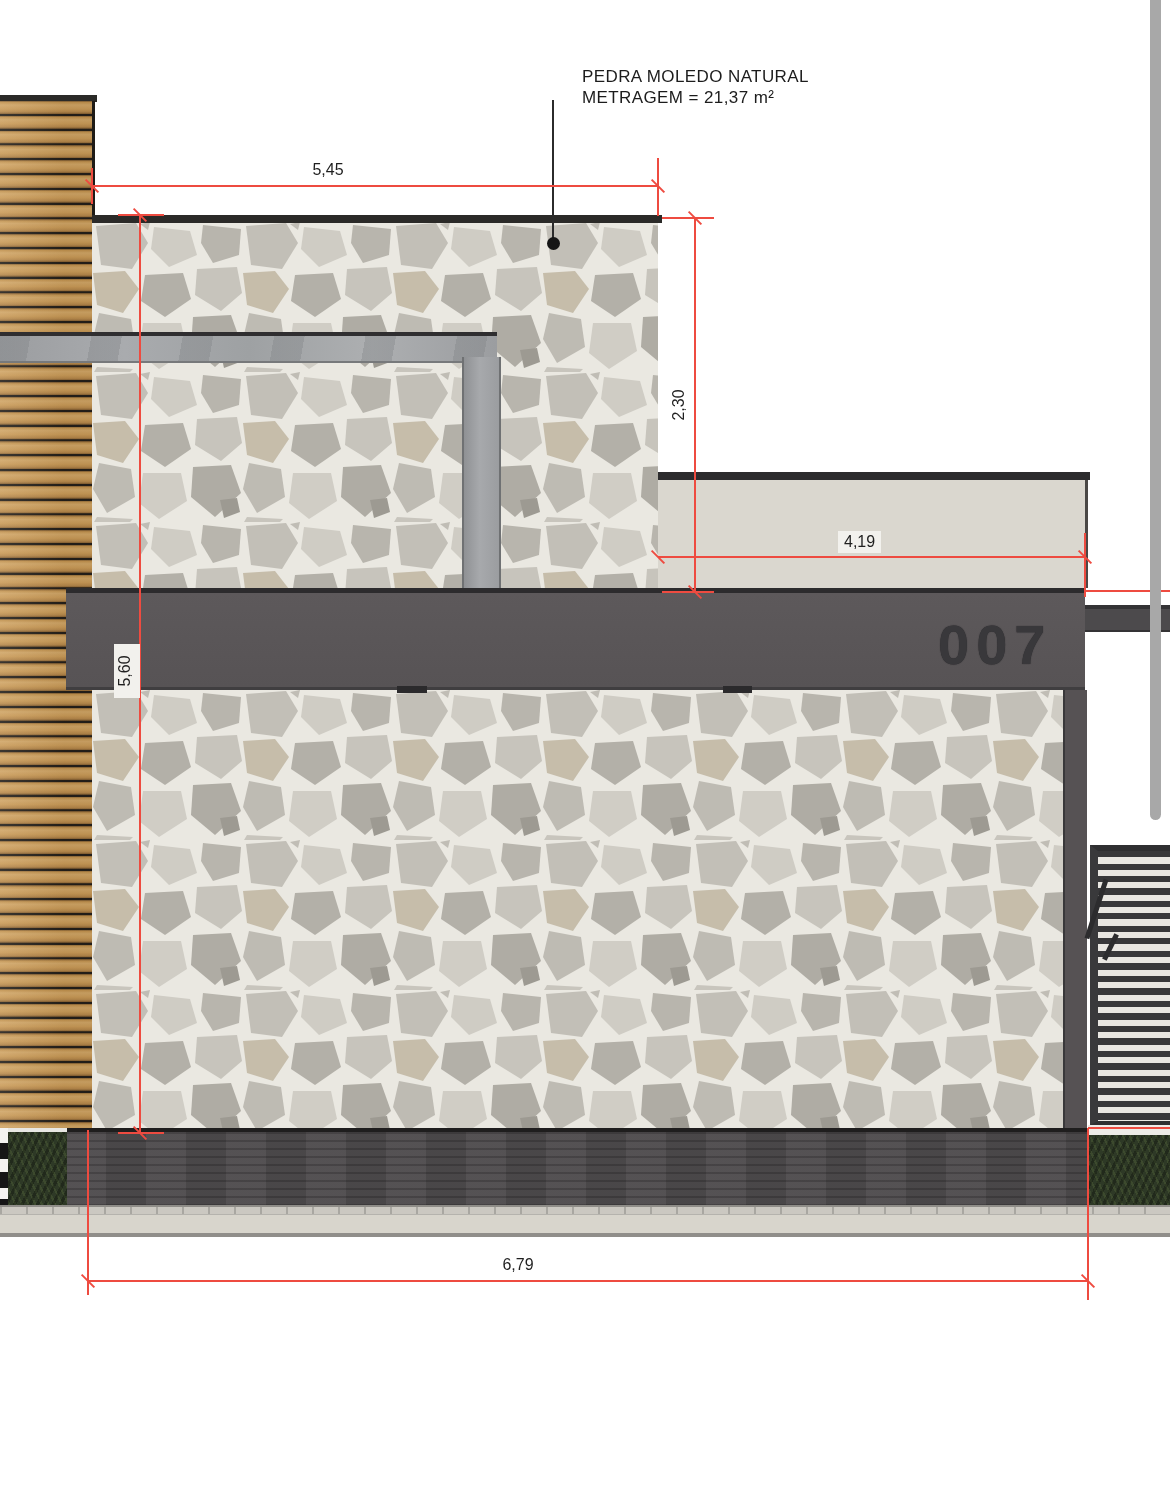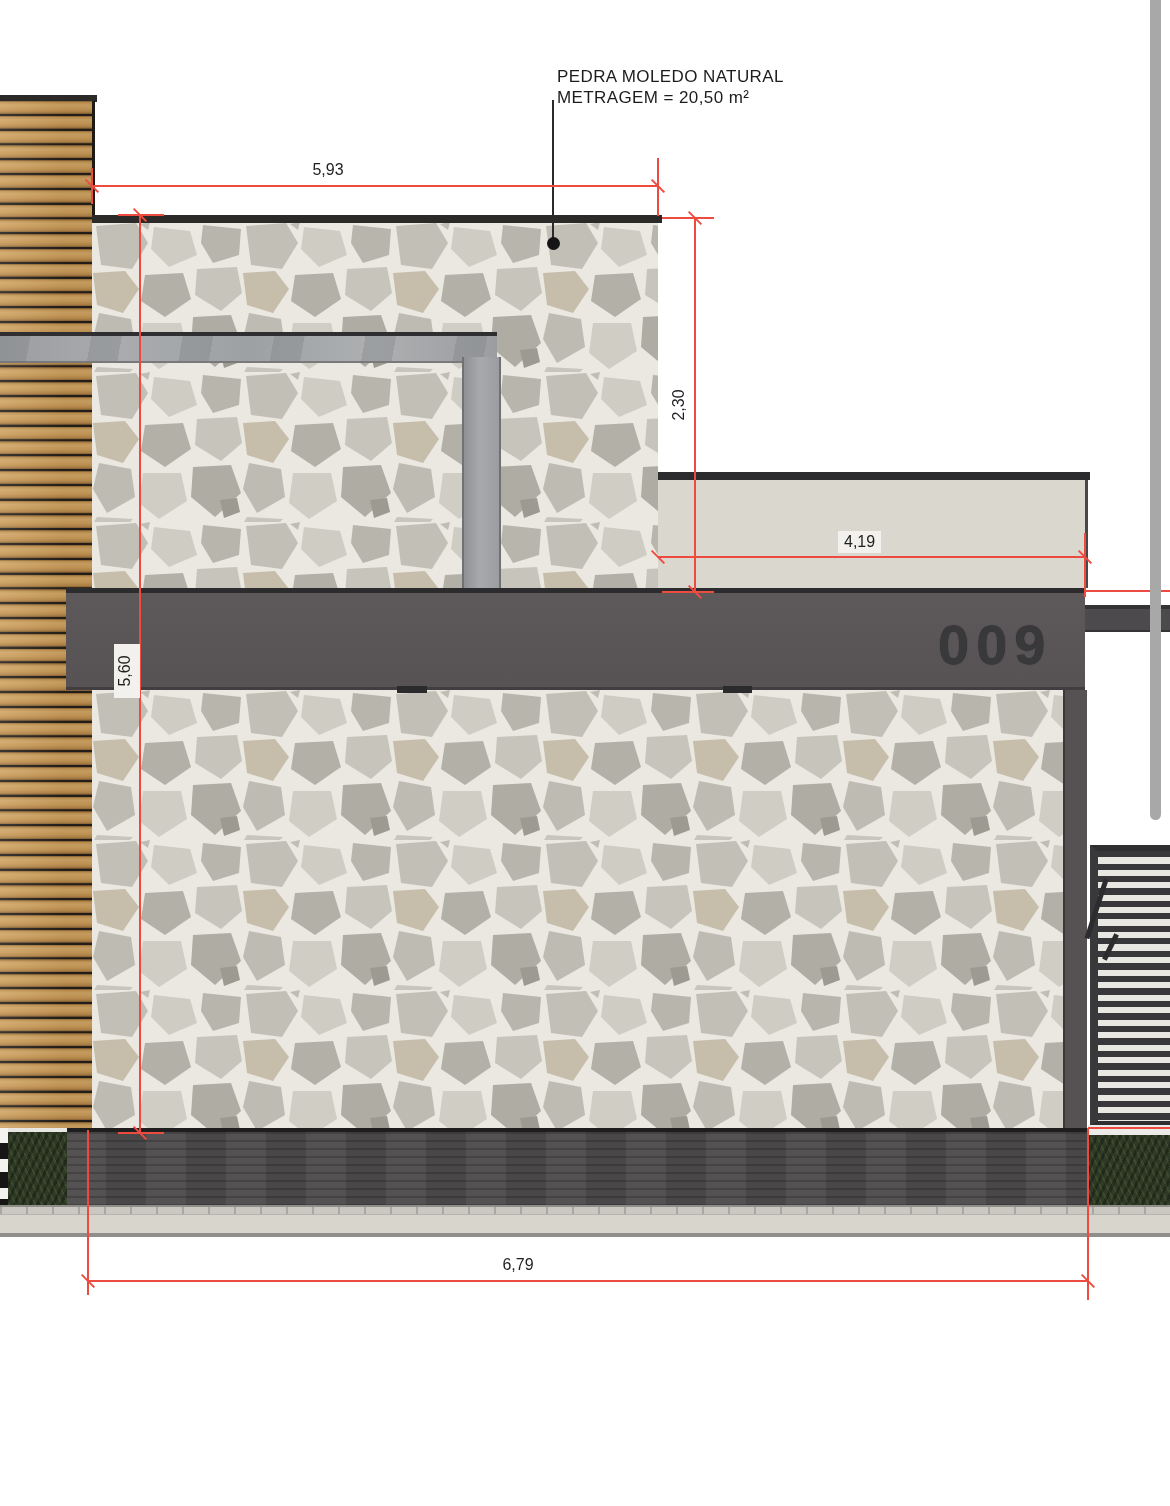--- a/index.html
+++ b/index.html
@@ -99,21 +99,21 @@
       </svg>
   </div>
 
   <div class="abs beam" style="left:0;top:332px;width:497px;height:25px;"></div>
   <div class="abs column" style="left:462px;top:357px;width:35px;height:231px;"></div>
 
   <div class="abs beige" style="left:658px;top:479px;width:427px;height:109px;"></div>
   <div class="abs cap" style="left:658px;top:472px;width:432px;height:8px;background:#2c2b2d;"></div>
 
   <div class="abs fascia" style="left:66px;top:588px;width:1019px;height:94px;"></div>
-  <div class="abs housenum" style="left:938px;top:612px;">009</div>
+  <div class="abs housenum" style="left:938px;top:612px;">007</div>
   <div class="abs fixture" style="left:397px;top:686px;width:30px;height:7px;"></div>
   <div class="abs fixture" style="left:723px;top:686px;width:29px;height:7px;"></div>
 
   <div class="abs pergola" style="left:1085px;top:605px;width:85px;height:21px;"></div>
 
   <div class="abs pilaster" style="left:1063px;top:690px;width:22px;height:442px;"></div>
 
   <div class="abs" style="left:1090px;top:845px;width:80px;height:280px;border-left:8px solid #39393b;border-top:6px solid #2f2f31;border-bottom:4px solid #2f2f31;box-sizing:border-box;">
     <div class="louvers" style="width:100%;height:100%;"></div>
   </div>
@@ -125,34 +125,34 @@
   <div class="abs tabs" style="left:0;top:1172px;width:9px;height:16px;"></div>
   <div class="abs tabs" style="left:0;top:1199px;width:9px;height:7px;"></div>
   <div class="abs plinth" style="left:66px;top:1128px;width:1022px;height:77px;box-sizing:border-box;"></div>
   <div class="abs" style="left:8px;top:1128px;width:59px;height:6px;background:#e8e7e3;"></div>
   <div class="abs hedge" style="left:8px;top:1132px;width:59px;height:73px;"></div>
   <div class="abs" style="left:1088px;top:1125px;width:82px;height:10px;background:#edebe7;"></div>
   <div class="abs hedge" style="left:1088px;top:1135px;width:82px;height:70px;"></div>
   <div class="abs pavers" style="left:0;top:1205px;width:1170px;height:10px;box-sizing:border-box;"></div>
   <div class="abs sidewalk" style="left:0;top:1215px;width:1170px;height:22px;box-sizing:border-box;"></div>
 
-  <div class="abs anno" style="left:557px;top:66px;">
+  <div class="abs anno" style="left:582px;top:66px;">
     <div>PEDRA MOLEDO NATURAL</div>
-    <div>METRAGEM = 20,50 m²</div>
+    <div>METRAGEM = 21,37 m²</div>
   </div>
   <div class="abs leader" style="left:552px;top:100px;width:2px;height:140px;"></div>
   <div class="abs dot" style="left:547px;top:237px;"></div>
 
   <div>
     <div class="abs rline" style="left:92px;top:185px;width:566px;height:2px;"></div>
     <div class="abs slash" style="left:92px;top:186px;"></div>
     <div class="abs slash" style="left:658px;top:186px;"></div>
     <div class="abs rline" style="left:91px;top:168px;width:2px;height:36px;"></div>
     <div class="abs rline" style="left:657px;top:158px;width:2px;height:58px;"></div>
-    <div class="abs dimtext" style="left:298px;top:161px;width:60px;">5,93</div>
+    <div class="abs dimtext" style="left:298px;top:161px;width:60px;">5,45</div>
   </div>
 
   <div>
     <div class="abs rline" style="left:694px;top:218px;width:2px;height:374px;"></div>
     <div class="abs slash" style="left:695px;top:218px;"></div>
     <div class="abs slash" style="left:695px;top:592px;"></div>
     <div class="abs rline" style="left:662px;top:217px;width:52px;height:2px;"></div>
     <div class="abs rline" style="left:662px;top:591px;width:52px;height:2px;"></div>
     <div class="abs dimtext rot" style="left:650px;top:394px;width:62px;height:22px;">2,30</div>
   </div>

